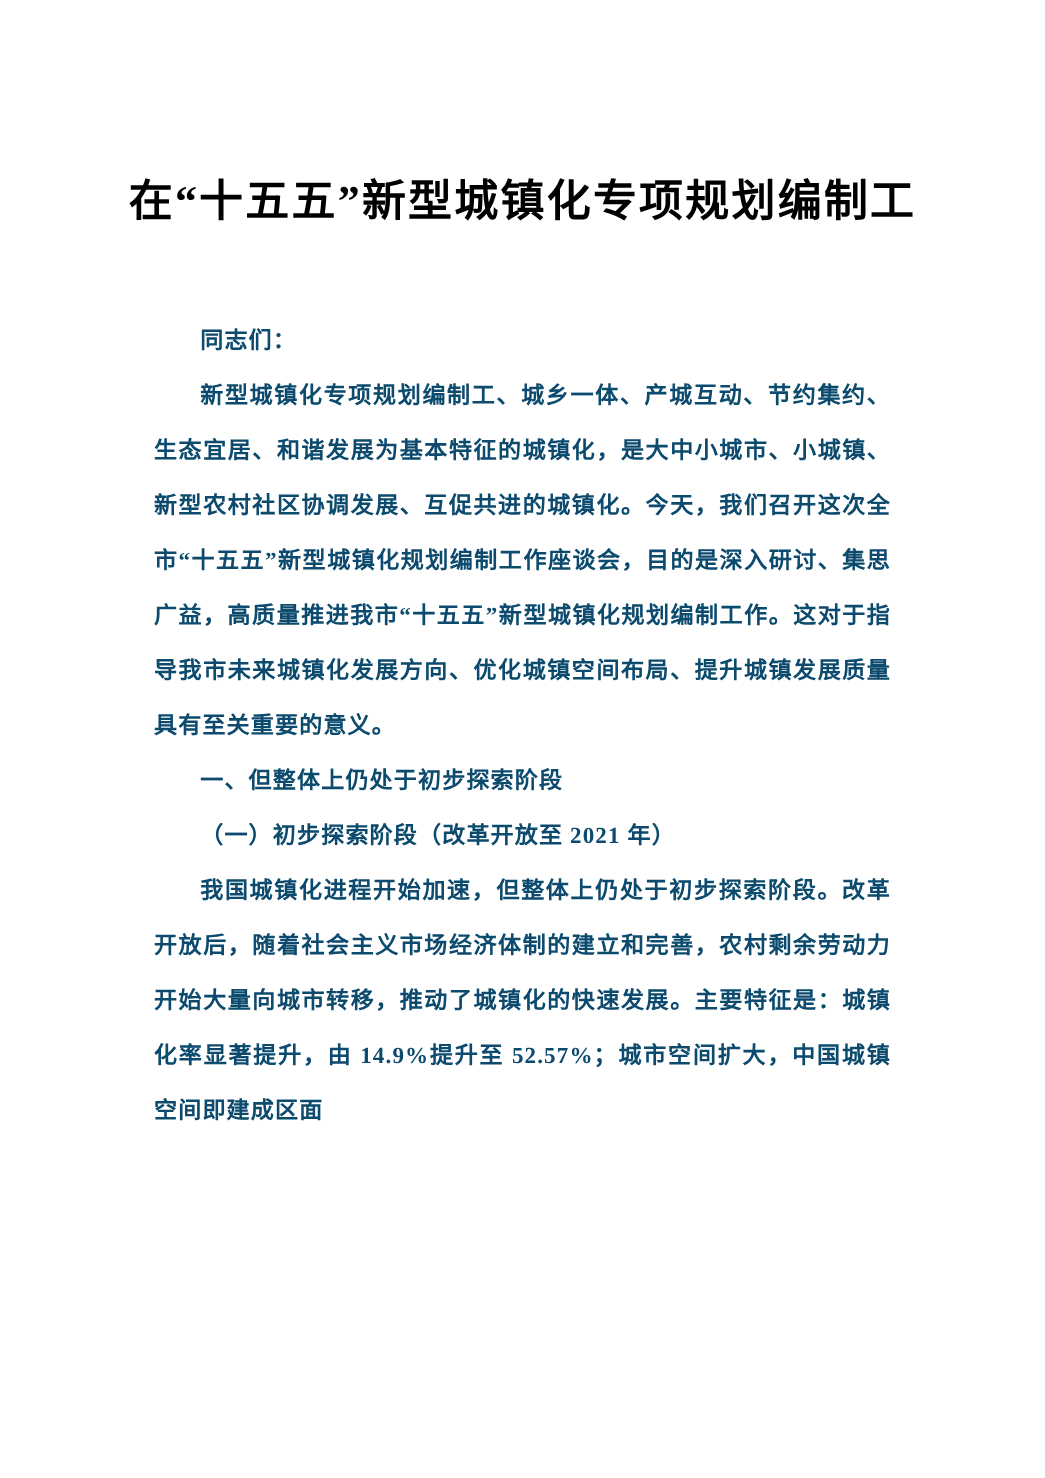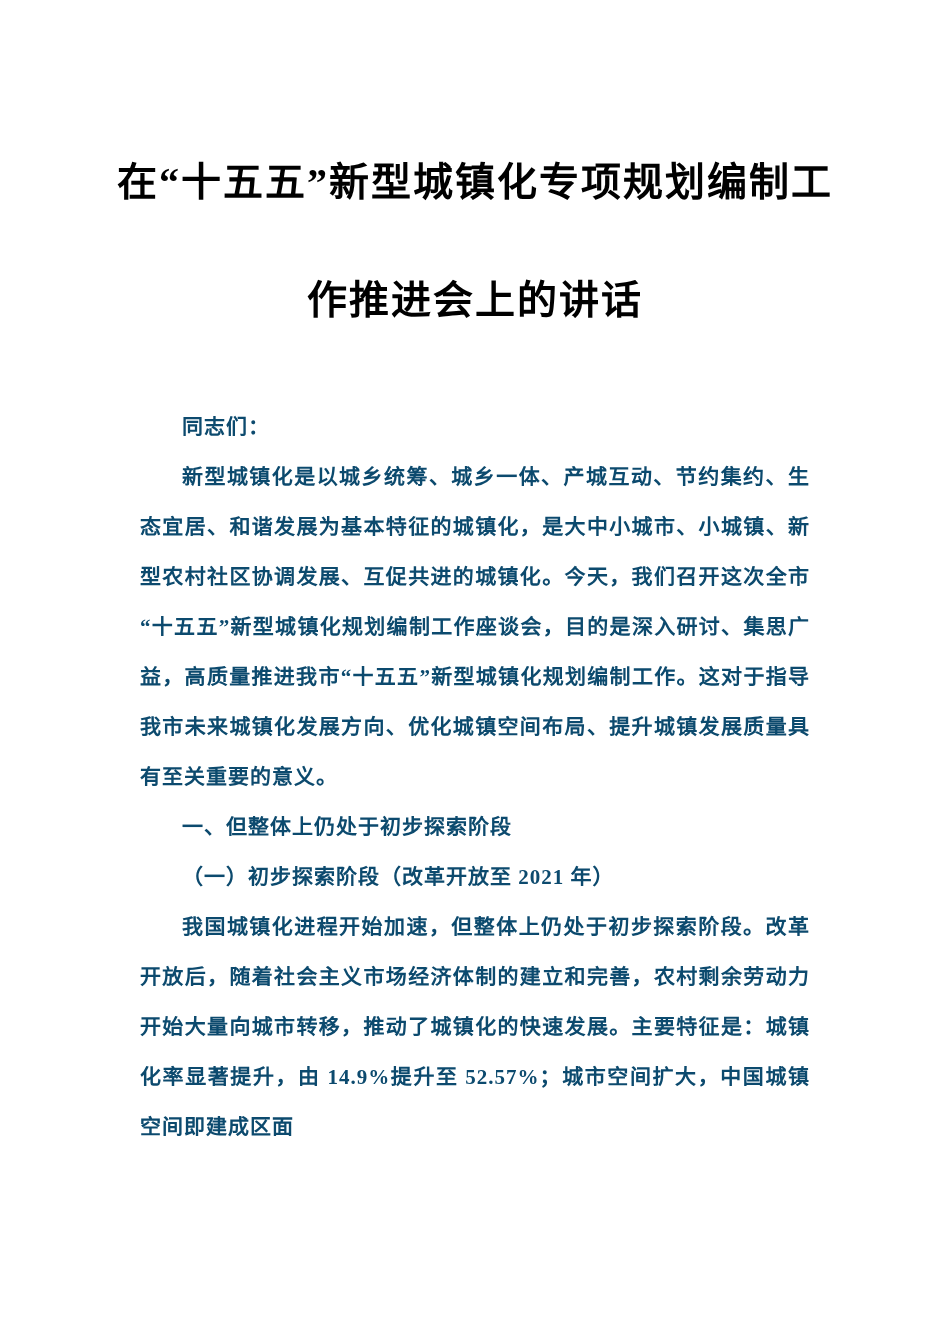--- a/index.html
+++ b/index.html
@@ -46,28 +46,27 @@
     white-space: nowrap;
   }
 </style>
 </head>
 <body>
 
 <div class="page">
 
   <h1 class="doc-title">
     <div class="title-line">在“十五五”新型城镇化专项规划编制工</div>
-    <div class="title-line">作推进会上的讲话</div>
   </h1>
 
   <div class="doc-body">
 
     <p class="para single-line">同志们：</p>
 
-    <p class="para">新型城镇化是以城乡统筹、城乡一体、产城互动、节约集约、生态宜居、和谐发展为基本特征的城镇化，是大中小城市、小城镇、新型农村社区协调发展、互促共进的城镇化。今天，我们召开这次全市“十五五”新型城镇化规划编制工作座谈会，目的是深入研讨、集思广益，高质量推进我市“十五五”新型城镇化规划编制工作。这对于指导我市未来城镇化发展方向、优化城镇空间布局、提升城镇发展质量具有至关重要的意义。</p>
+    <p class="para">新型城镇化专项规划编制工、城乡一体、产城互动、节约集约、生态宜居、和谐发展为基本特征的城镇化，是大中小城市、小城镇、新型农村社区协调发展、互促共进的城镇化。今天，我们召开这次全市“十五五”新型城镇化规划编制工作座谈会，目的是深入研讨、集思广益，高质量推进我市“十五五”新型城镇化规划编制工作。这对于指导我市未来城镇化发展方向、优化城镇空间布局、提升城镇发展质量具有至关重要的意义。</p>
 
     <p class="para single-line">一、但整体上仍处于初步探索阶段</p>
 
     <p class="para single-line">（一）初步探索阶段（改革开放至 2021 年）</p>
 
     <p class="para">我国城镇化进程开始加速，但整体上仍处于初步探索阶段。改革开放后，随着社会主义市场经济体制的建立和完善，农村剩余劳动力开始大量向城市转移，推动了城镇化的快速发展。主要特征是：城镇化率显著提升，由 14.9%提升至 52.57%；城市空间扩大，中国城镇空间即建成区面</p>
 
   </div>
 
 </div>

